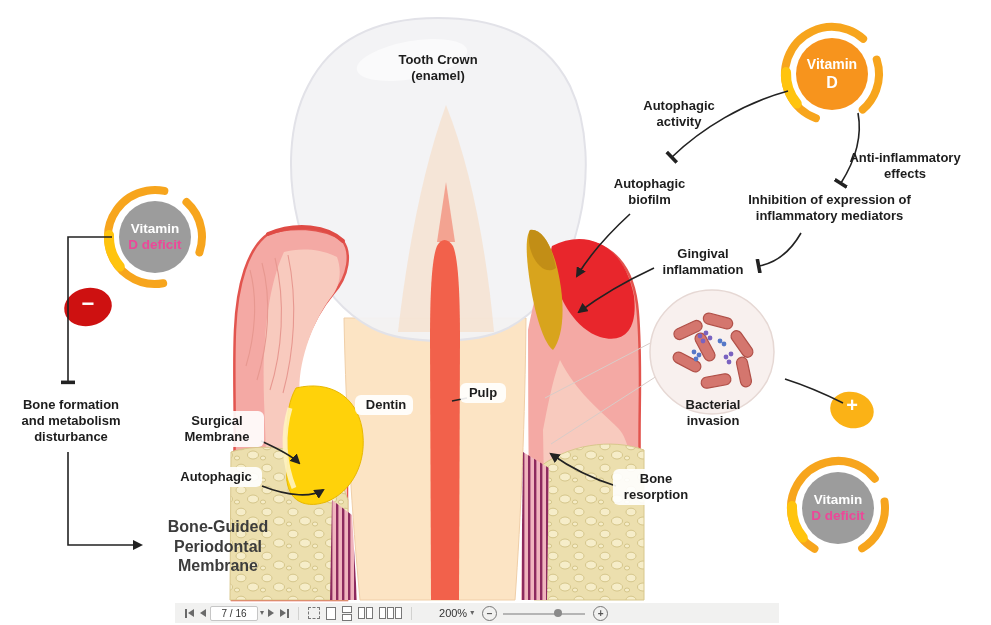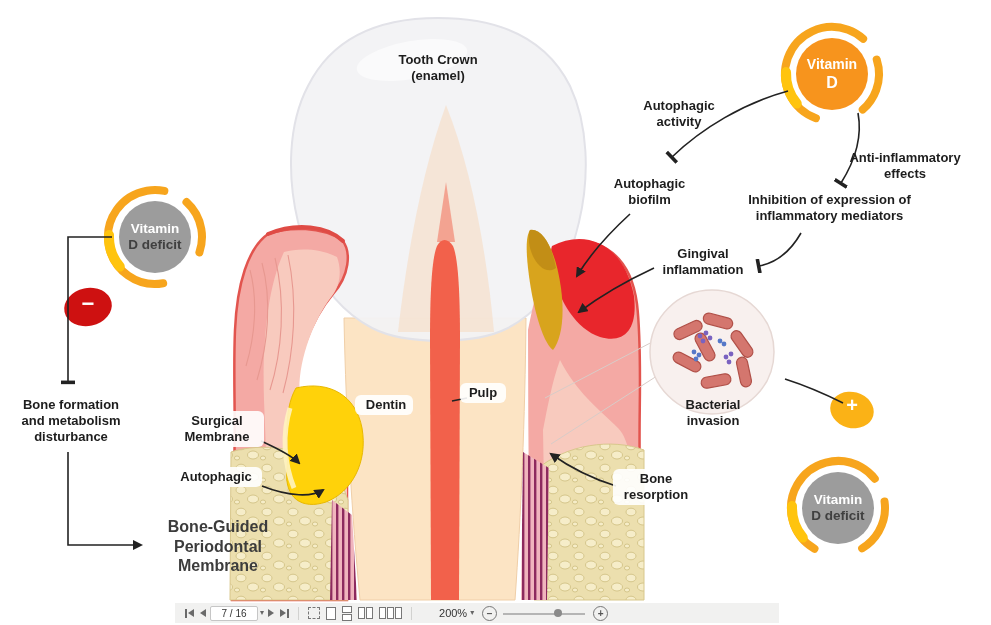--- a/index.html
+++ b/index.html
@@ -5,21 +5,21 @@
   html,body{margin:0;padding:0;background:#fff;}
   #stage{position:relative;width:991px;height:625px;background:#ffffff;overflow:hidden;
          font-family:"Liberation Sans",sans-serif;}
   svg{position:absolute;left:0;top:0;}
   .lbl{position:absolute;font-size:13px;font-weight:700;color:#1d1d1d;text-align:center;
        white-space:pre-line;line-height:1.22;box-sizing:border-box;}
   .lbl-bg{background:rgba(255,255,255,.9);border-radius:6px;padding:2px 4px;}
   .cap{font-size:16px;color:#3c3c3c;}
   .cap2{font-size:17px;font-weight:600;color:#555;background:rgba(255,255,255,.7);border-radius:6px;}
   .badge-txt{position:absolute;text-align:center;font-weight:700;color:#fff;line-height:1.2;}
-  .badge-txt .l2y{color:#404040;}
+  .badge-txt .l2y{color:#ec4899;}
   .sign{position:absolute;text-align:center;color:#fff;font-weight:700;}
   
   .toolbar{position:absolute;left:175px;top:603px;width:604px;height:20px;background:#f1f1f0;
            display:flex;align-items:center;gap:2px;padding:0 8px;box-sizing:border-box;
            font-size:11px;color:#444;}
   .tbtn{display:flex;align-items:center;gap:1px;padding:2px;cursor:pointer;}
   .tri-l{width:0;height:0;border-style:solid;border-width:4.5px 6.5px 4.5px 0;
          border-color:transparent #6a6a6a transparent transparent;display:inline-block;}
   .tri-r{width:0;height:0;border-style:solid;border-width:4.5px 0 4.5px 6.5px;
          border-color:transparent transparent transparent #6a6a6a;display:inline-block;}

